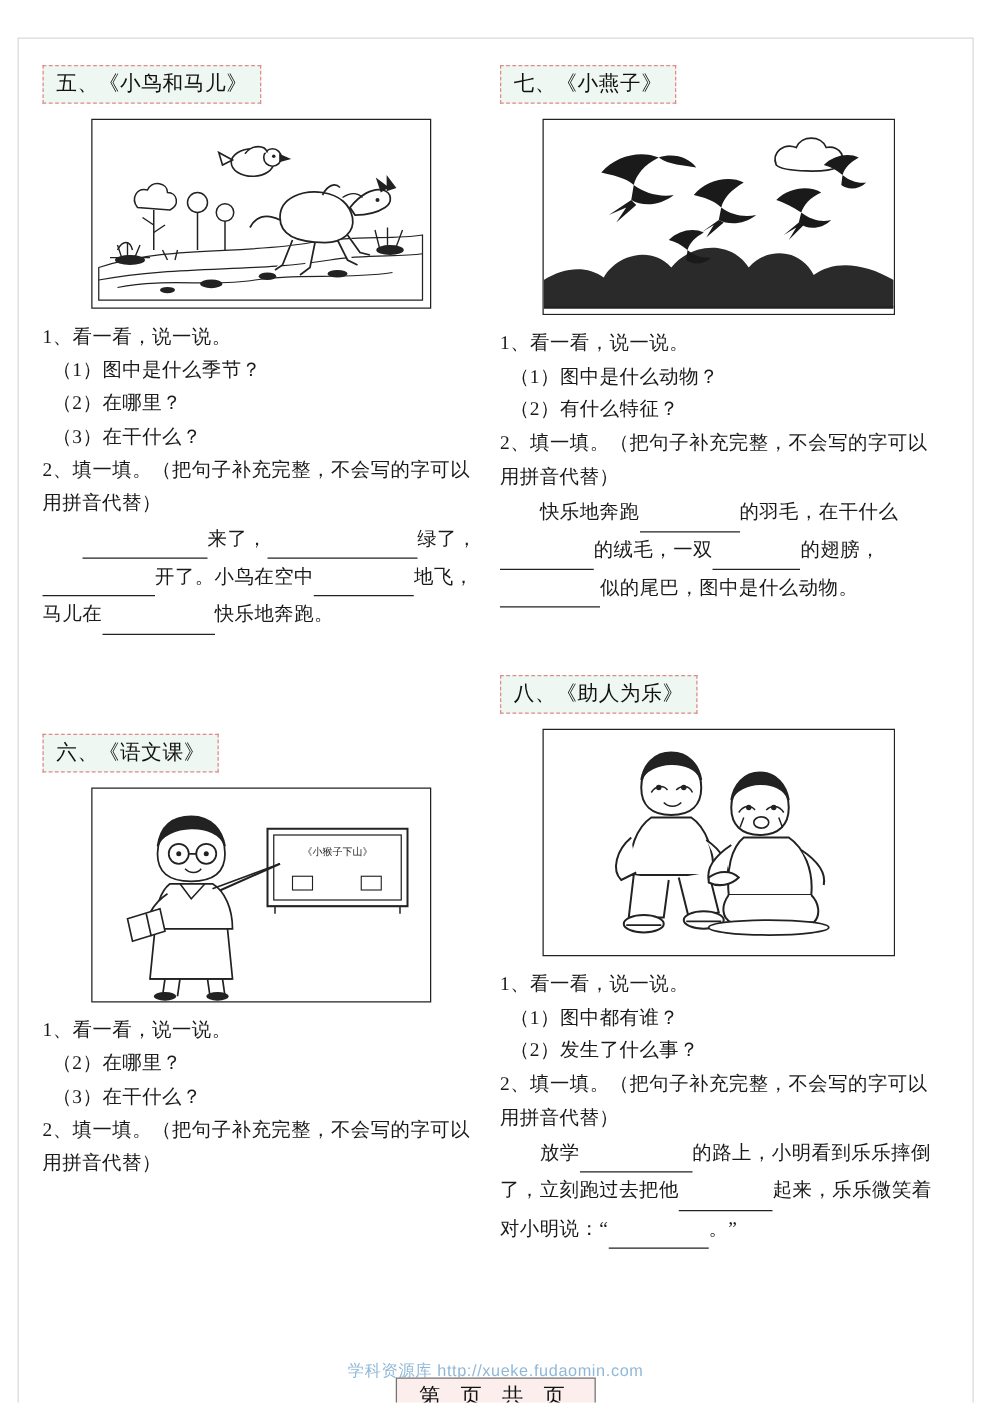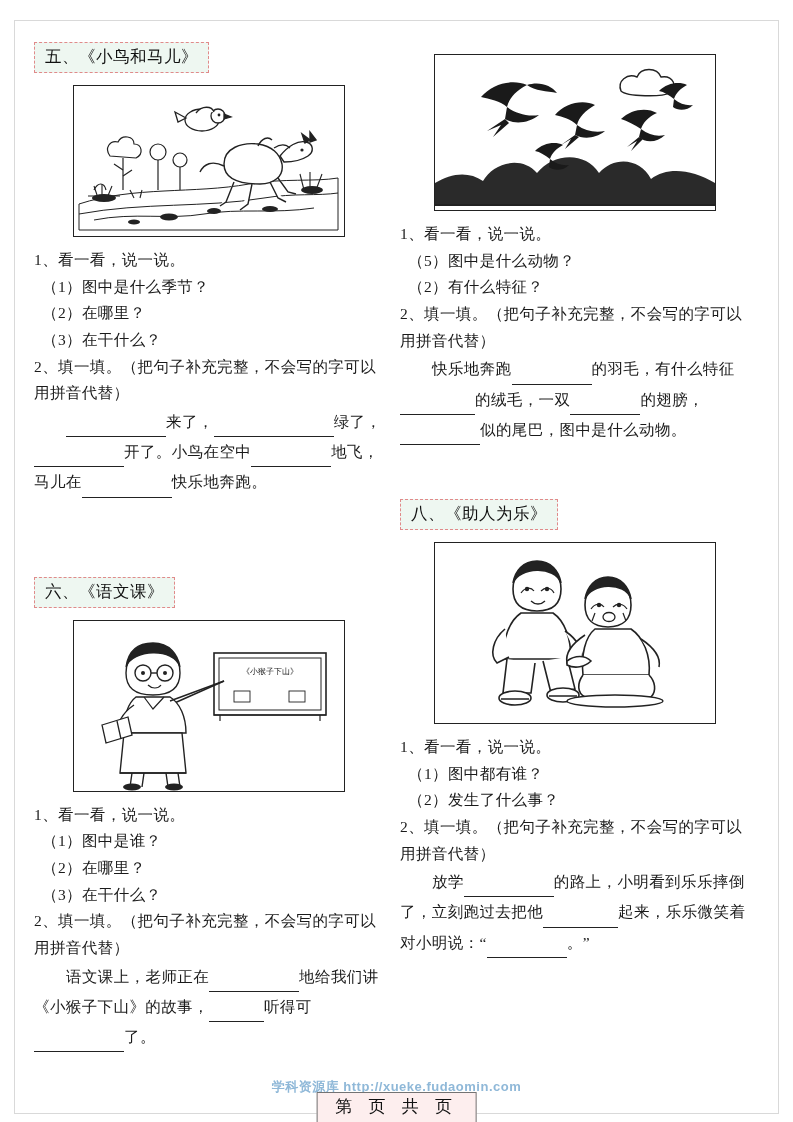--- a/index.html
+++ b/index.html
@@ -10,21 +10,21 @@
   body {
     width: 793px;
     height: 1122px;
     position: relative;
     font-family: "Liberation Serif", "DejaVu Serif", serif;
     color: #1a1a1a;
     overflow: hidden;
   }
   .page {
     position: absolute;
-    left: 0; top: 6px;
+    left: 0; top: 16px;
     width: 793px;
     height: 824px;
     box-sizing: border-box;
   }
   .page-border {
     position: absolute;
     left: 14px; top: 14px;
     width: 765px; height: 1094px;
     border: 1px solid #d9d9d9;
     box-sizing: border-box;
@@ -94,21 +94,20 @@
   
   .watermark {
     position: absolute;
     left: 0; right: 0;
     top: 1072px;
     text-align: center;
     color: #8fb8d8;
     font-size: 13px;
     font-family: "Liberation Sans", sans-serif;
     letter-spacing: 0.5px;
-    font-weight: bold;
   }
   .pagebox {
     position: absolute;
     left: 50%;
     transform: translateX(-50%);
     top: 1086px;
     border: 1px solid #737373;
     background: #fdeeee;
     padding: 2px 18px 4px 18px;
     font-size: 17px;
@@ -245,34 +244,31 @@
           </g>
 
           <ellipse cx="58" cy="166" rx="9" ry="3.5" fill="#222"></ellipse>
           <ellipse cx="100" cy="166" rx="9" ry="3.5" fill="#222"></ellipse>
 
           <path d="M70 76 L79 88 L90 76" fill="none" stroke="#222" stroke-width="1.2"></path>
         </svg>
       </div>
 
       <p class="qline">1、看一看，说一说。</p>
-      <p class="qline sub">（1）图中是谁？</p>
       <p class="qline sub">（2）在哪里？</p>
       <p class="qline sub">（3）在干什么？</p>
       <p class="qline">2、填一填。（把句子补充完整，不会写的字可以用拼音代替）</p>
 
-      <p class="para">
-        <span class="ind"></span><span>语文课上，老师正在</span><span class="blank b90"></span><span>地给我们讲《小猴子下山》的故事，</span><span class="blank b55"></span><span>听得可</span><span class="blank b90"></span><span>了。</span>
-      </p>
     </div>
   </div>
 
   <div class="col col-right">
 
     <div class="section">
+      <div class="sec-title">七、《小燕子》</div>
 
       <div class="fig" style="width:280px;height:155px;">
         <svg viewBox="0 0 280 155" width="280" height="155">
           <rect x="0" y="0" width="280" height="155" fill="#fff"></rect>
 
           <path d="M0 150 L0 128 C16 118 34 116 48 126 C58 108 86 100 102 118 C118 98 150 96 164 118 C180 100 206 104 216 124 C232 112 256 114 280 128 L280 150 Z" fill="#2a2a2a"></path>
           <path d="M0 150 L280 150" stroke="#222" stroke-width="2"></path>
 
           <g stroke="#222" stroke-width="1.4" fill="#fff">
             <path d="M186 36 C182 26 192 18 202 22 C206 12 222 12 226 22 C238 20 244 32 234 38 C228 42 192 42 186 36 Z"></path>
@@ -299,26 +295,26 @@
             <path d="M239 44 C245 49 252 51 258 50 C252 56 243 56 238 52 Z"></path>
           </g>
           <g fill="#1a1a1a">
             <path d="M100 96 C108 88 120 86 128 90 C121 94 117 98 115 104 C110 100 105 97 100 96 Z"></path>
             <path d="M115 104 C121 109 128 111 134 110 C128 116 119 116 114 112 Z"></path>
           </g>
         </svg>
       </div>
 
       <p class="qline">1、看一看，说一说。</p>
-      <p class="qline sub">（5）图中是什么动物？</p>
+      <p class="qline sub">（1）图中是什么动物？</p>
       <p class="qline sub">（2）有什么特征？</p>
       <p class="qline">2、填一填。（把句子补充完整，不会写的字可以用拼音代替）</p>
 
       <p class="para">
-        <span class="ind"></span><span>快乐地奔跑</span><span class="blank b80"></span><span>的羽毛，有什么特征</span><span class="blank b75"></span><span>的绒毛，一双</span><span class="blank b70"></span><span>的翅膀，</span><span class="blank b80"></span><span>似的尾巴，图中是什么动物。</span>
+        <span class="ind"></span><span>快乐地奔跑</span><span class="blank b80"></span><span>的羽毛，在干什么</span><span class="blank b75"></span><span>的绒毛，一双</span><span class="blank b70"></span><span>的翅膀，</span><span class="blank b80"></span><span>似的尾巴，图中是什么动物。</span>
       </p>
     </div>
 
     <div class="spacer-lg"></div>
 
     <div class="section" style="margin-top:18px;">
       <div class="sec-title">八、《助人为乐》</div>
 
       <div class="fig" style="width:280px;height:180px;">
         <svg viewBox="0 0 280 180" width="280" height="180">

